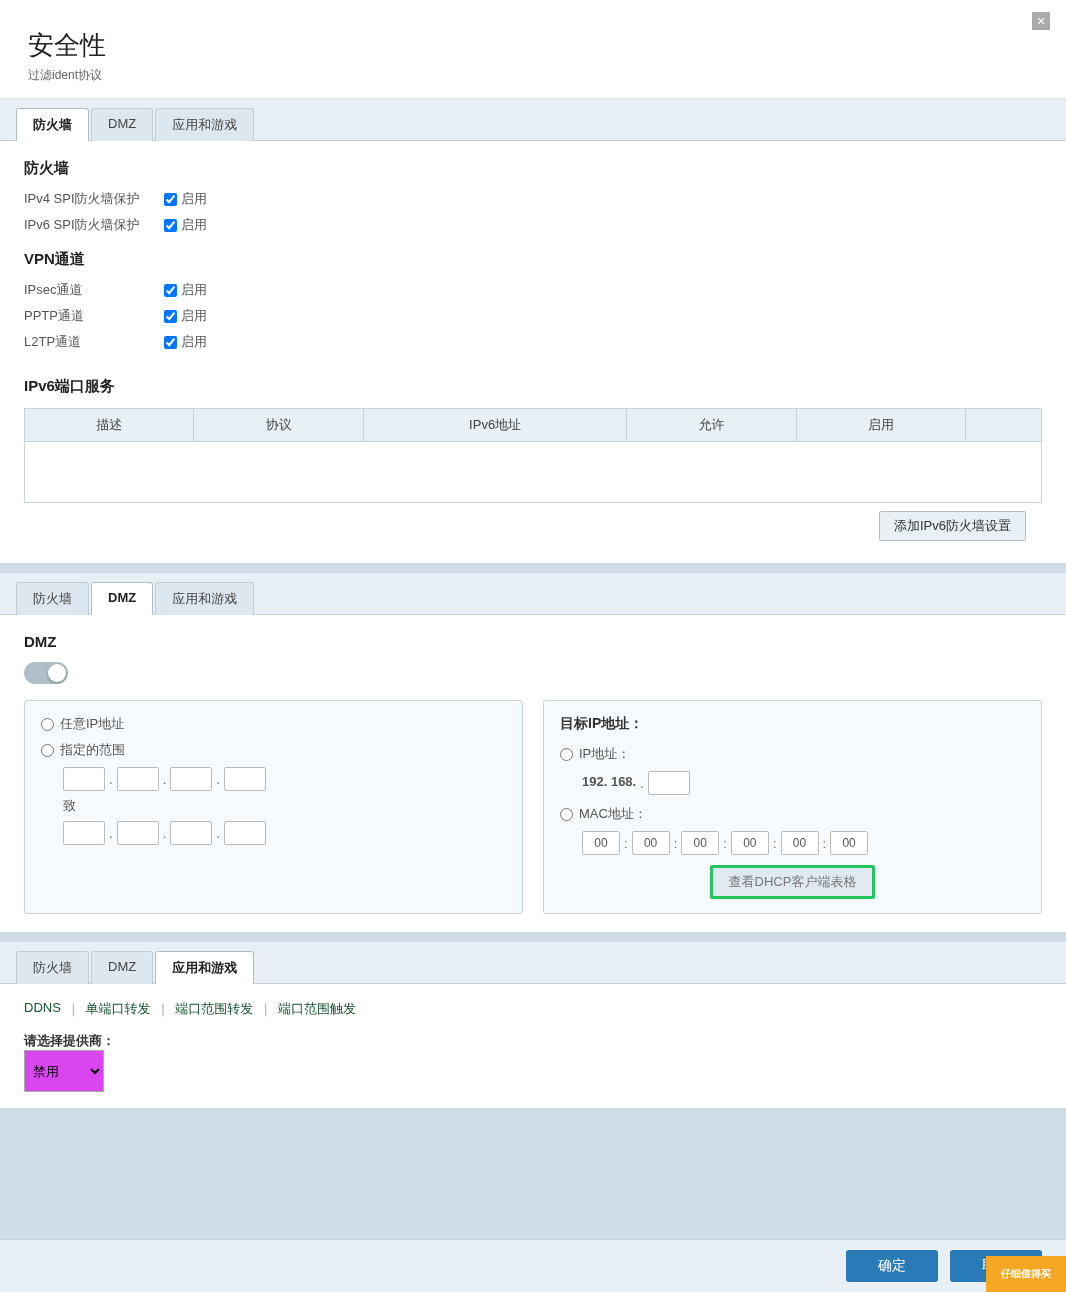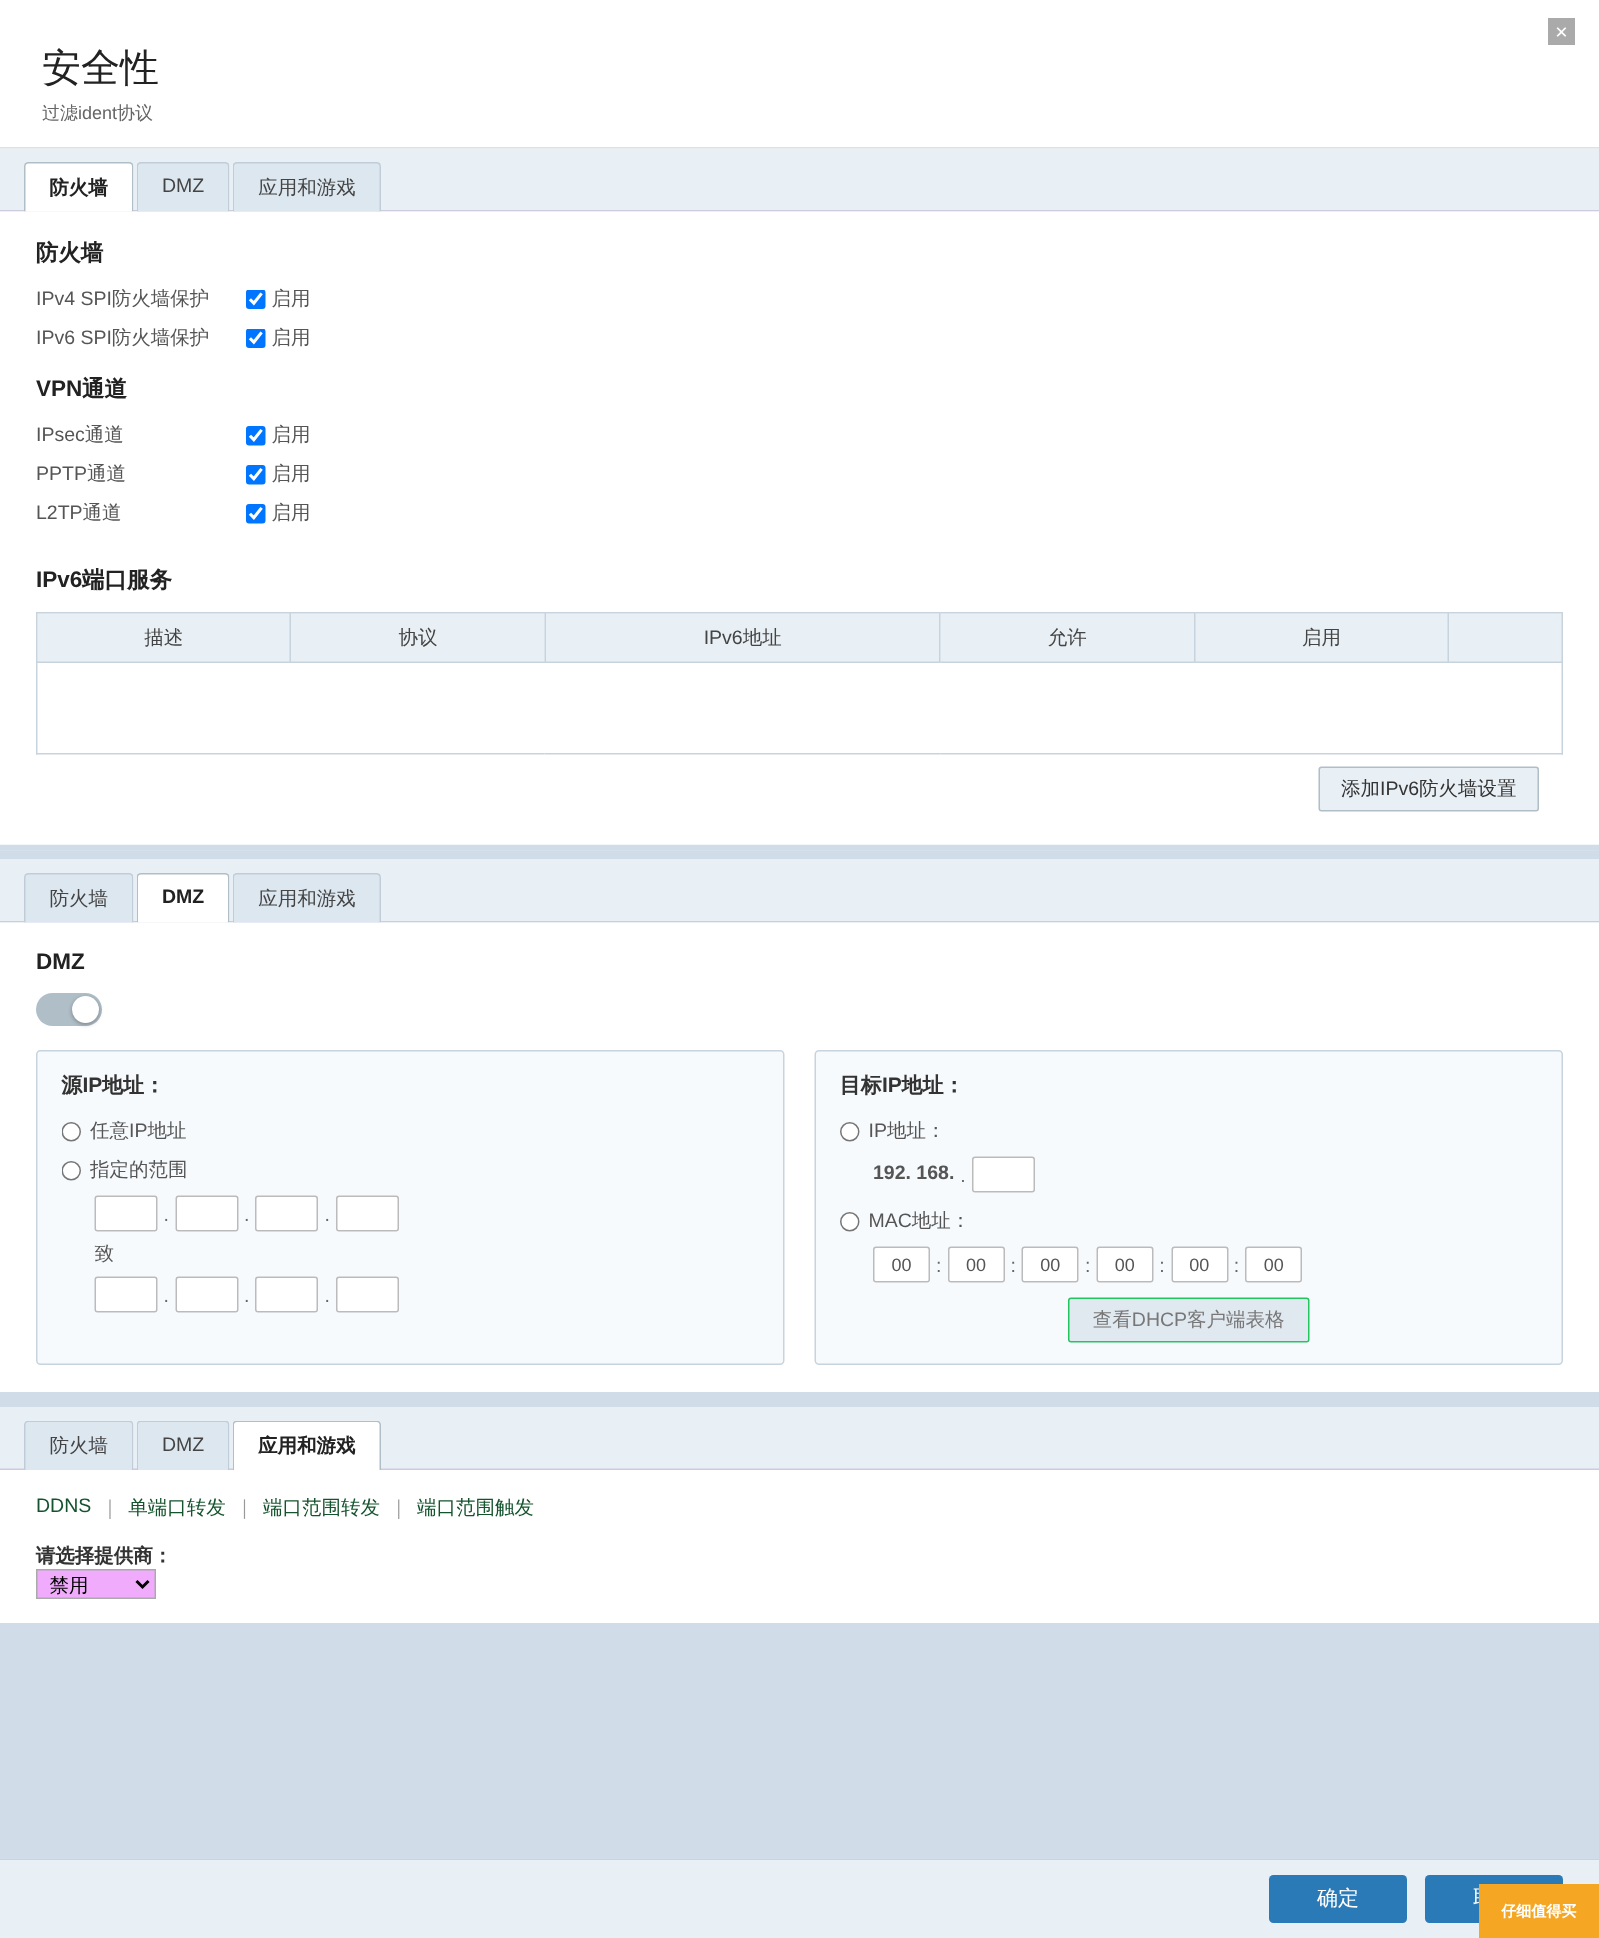--- a/index.html
+++ b/index.html
@@ -241,21 +241,21 @@
       margin-left: 22px;
       margin-bottom: 4px;
     }
     .to-text {
       font-size: 13px;
       color: #555;
       margin: 4px 0 4px 22px;
     }
     .dhcp-btn {
       background: #e0e8f0;
-      border: 1px solid #22c55e;
+      border: 3px solid #22c55e;
       padding: 5px 16px;
       font-size: 13px;
       cursor: pointer;
       color: #777;
       border-radius: 2px;
       margin-top: 10px;
       display: block;
       margin-left: auto;
       margin-right: auto;
     }
@@ -284,23 +284,23 @@
       align-items: flex-start;
       font-size: 13px;
       color: #333;
       flex-direction: column;
     }
     .provider-label {
       margin-right: 8px;
       font-weight: bold;
     }
     .provider-select {
-      height: 20px;
+      height: 42px;
       border: 1px solid #aaa;
-      background: #f0abfc;
+      background: #d946ef;
       font-size: 13px;
       padding: 0 4px;
       min-width: 80px;
     }
     
     .page-footer {
       position: fixed;
       bottom: 0;
       left: 0;
       width: 1066px;
@@ -430,21 +430,20 @@
 
       <div class="dmz-toggle">
         <div class="toggle-switch">
           <div class="toggle-knob"></div>
         </div>
       </div>
 
       <div class="ip-section-container">
 
         <div class="ip-box">
-          <div class="ip-box-title">源IP地址：</div>
           <div class="radio-row">
             <input type="radio" name="src_ip" style="">
             <span>任意IP地址</span>
           </div>
           <div class="radio-row">
             <input type="radio" name="src_ip" style="">
             <span>指定的范围</span>
           </div>
           <div class="ip-input-group">
             <input type="text" class="ip-input" value="" style="">

